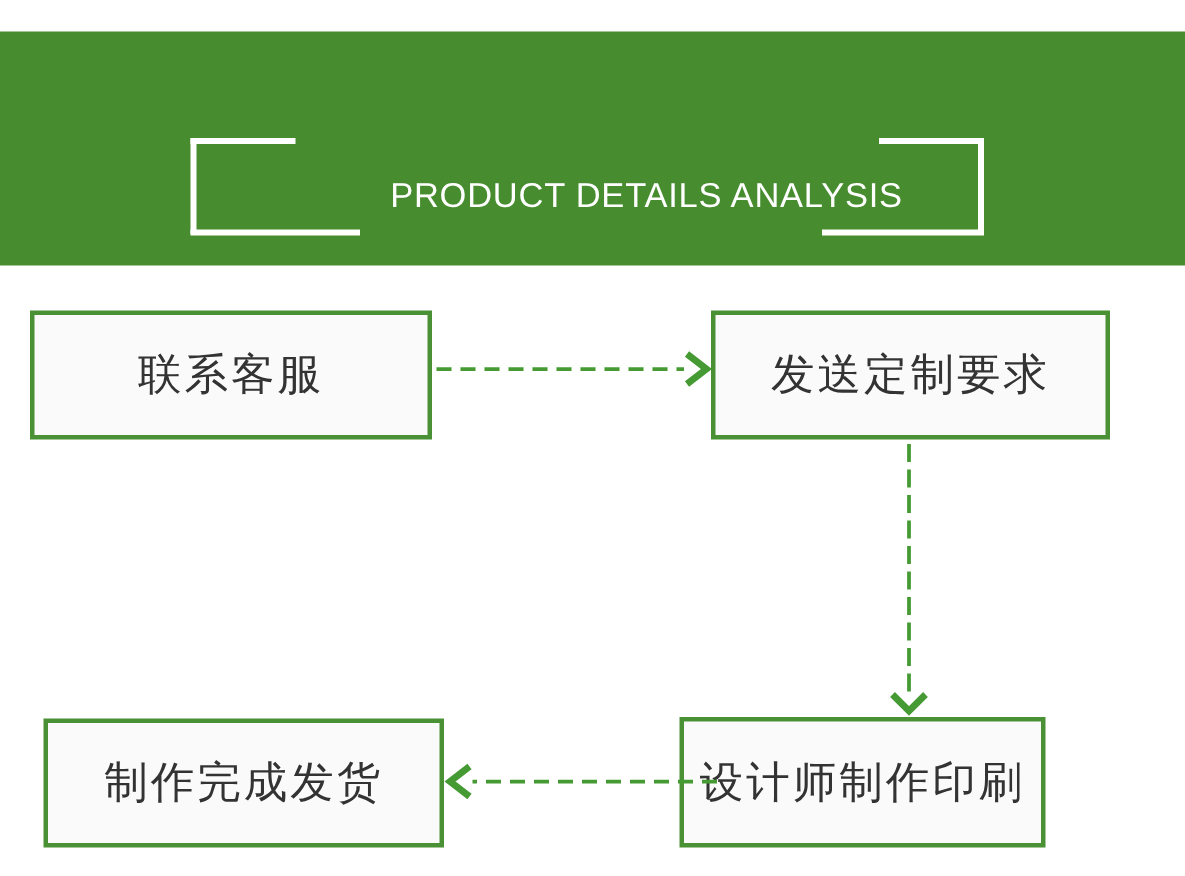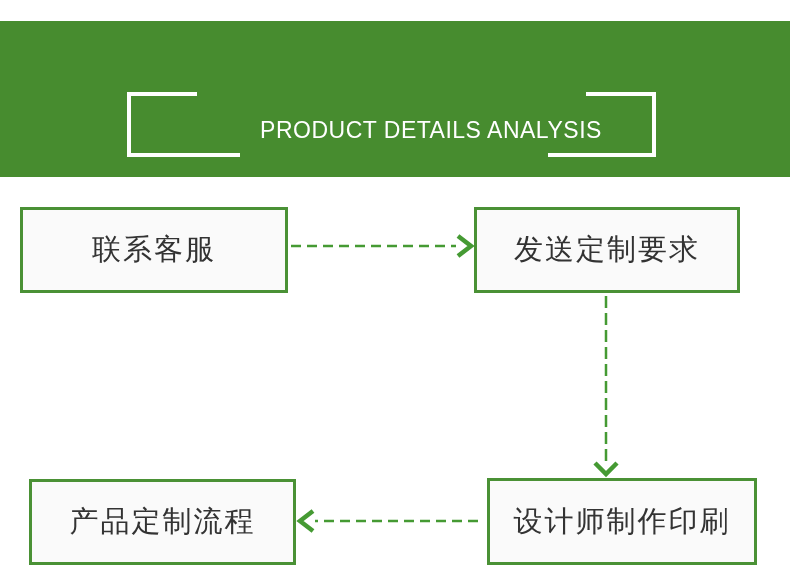--- a/index.html
+++ b/index.html
@@ -81,21 +81,21 @@
     align-items: center;
     justify-content: center;
     font-size: 29px;
     font-weight: 500;
     color: #333333;
     letter-spacing: 2px;
     white-space: nowrap;
   }
   .box-1 { left: 20px;  top: 207px; width: 268px; height: 86px; }
   .box-2 { left: 474px; top: 207px; width: 266px; height: 86px; align-items: center; }
-  .box-3 { left: 487px; top: 478px; width: 270px; height: 87px; }
+  .box-3 { left: 453px; top: 478px; width: 244px; height: 87px; }
   .box-4 { left: 29px;  top: 479px; width: 267px; height: 86px; }
 
   
   .arrows {
     position: absolute;
     left: 0; top: 0;
     width: 790px; height: 584px;
     pointer-events: none;
   }
 </style>
@@ -115,21 +115,21 @@
   <div class="flow-box box-1">
     <span>联系客服</span>
   </div>
   <div class="flow-box box-2">
     <span>发送定制要求</span>
   </div>
   <div class="flow-box box-3">
     <span>设计师制作印刷</span>
   </div>
   <div class="flow-box box-4">
-    <span>产品定制流程</span>
+    <span>制作完成发货</span>
   </div>
 
   <svg class="arrows" width="790" height="584" viewBox="0 0 790 584" xmlns="http://www.w3.org/2000/svg">
 
     <g>
       <line x1="291" y1="246" x2="456" y2="246" stroke="#459a33" stroke-width="2.5" stroke-dasharray="10 6"></line>
       <polyline points="458,236 471,246 458,256" fill="none" stroke="#459a33" stroke-width="4.5"></polyline>
     </g>
 
     <g>

